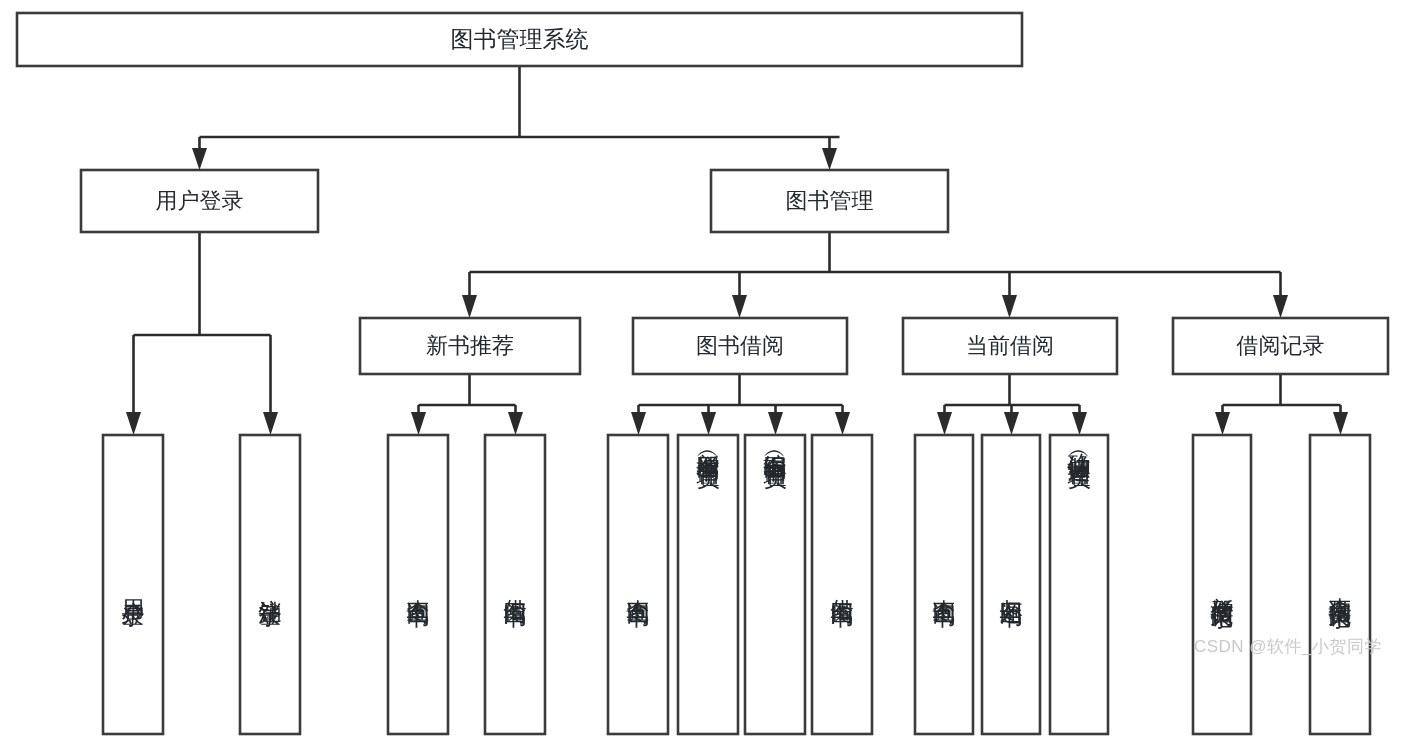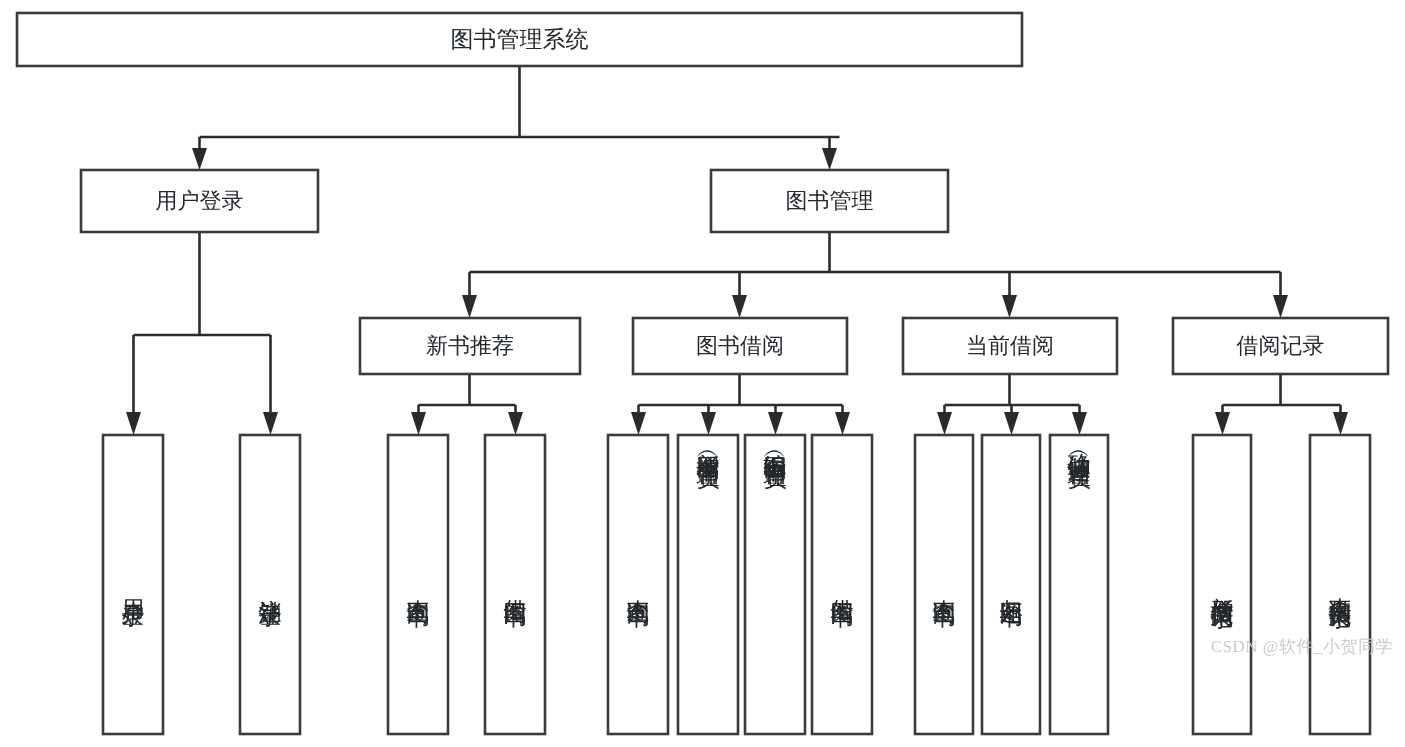--- a/index.html
+++ b/index.html
@@ -65,23 +65,23 @@
     font-family: "Liberation Sans", "DejaVu Sans", sans-serif;
     font-size: 23px;
     line-height: 1.08;
     letter-spacing: 2px;
     color: #23282d;
     white-space: nowrap;
     text-align: center;
   }
   .watermark {
     position: absolute;
-    right: 12px;
+    right: 23px;
     bottom: 6px;
-    font-family: Liberation Serif, serif;
+    font-family: Liberation Sans, sans-serif;
     font-size: 17px;
     color: #c9c9c9;
     letter-spacing: 0.5px;
     user-select: none;
   }
 </style>
 </head>
 <body>
 
 <div id="diagram-root">

